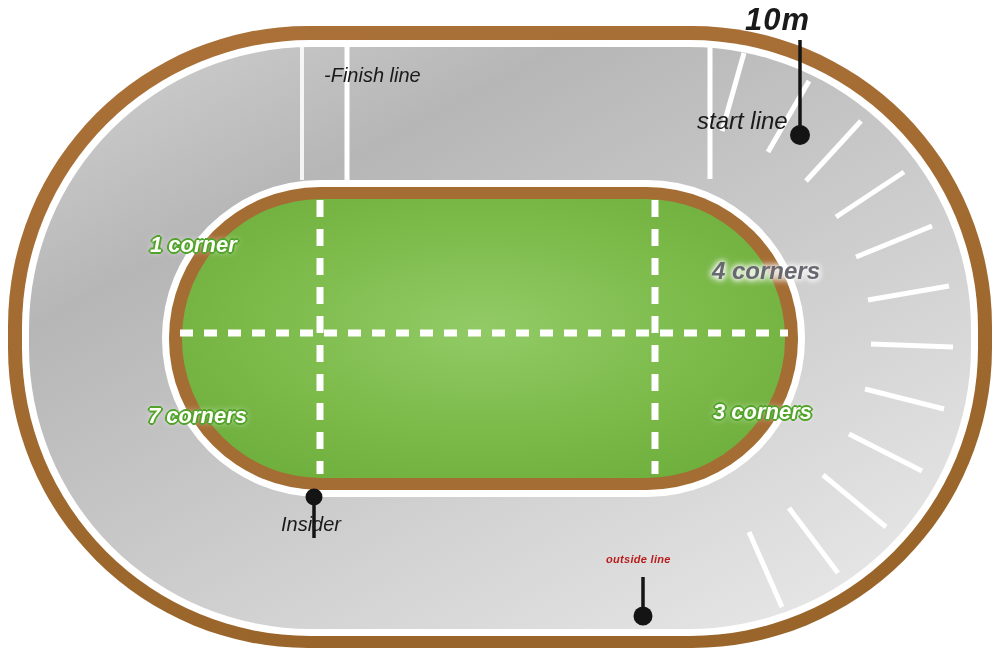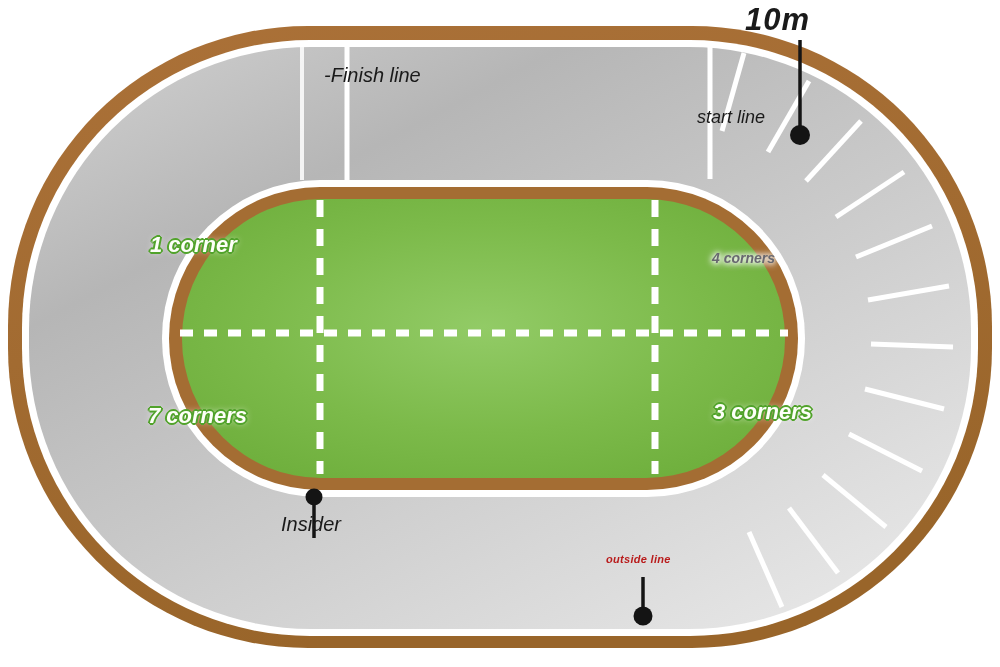--- a/index.html
+++ b/index.html
@@ -23,21 +23,21 @@
 
   
   .lbl{
     position:absolute;
     white-space:nowrap;
     color:var(--label-black,#1a1a1a);
     font-family:"Liberation Sans",sans-serif;
     line-height:1.1;
   }
   .ten-m{left:745px;top:3px;font-size:31px;font-weight:bold;letter-spacing:1px;}
-  .start{left:697px;top:108px;font-size:18px;font-weight:500;}
+  .start{left:697px;top:108px;font-size:24px;font-weight:500;}
   .finish{left:324px;top:64px;font-size:20px;font-weight:500;}
   .insider{left:281px;top:513px;font-size:20px;font-weight:500;}
   .outside{left:606px;top:553px;font-size:11px;font-weight:600;color:#b91c1c;letter-spacing:.3px;}
 
   .corner{
     font-size:22px;font-weight:bold;
     color:var(--corner-label-fill,#fdfff8);
     text-shadow:
       -2px 0 0 var(--corner-label-stroke,#51a32b),
        2px 0 0 var(--corner-label-stroke,#51a32b),
@@ -46,22 +46,22 @@
       -1px -1px 0 var(--corner-label-stroke,#51a32b),
        1px -1px 0 var(--corner-label-stroke,#51a32b),
       -1px 1px 0 var(--corner-label-stroke,#51a32b),
        1px 1px 0 var(--corner-label-stroke,#51a32b),
        0 0 7px rgba(255,255,255,0.9);
   }
   .c1{left:150px;top:233px;text-align:center;}
   .c2{left:148px;top:404px;}
   .c3{left:713px;top:400px;}
   .c4{
-    left:712px;top:251px;
-    font-size:14px;font-weight:600;
+    left:712px;top:258px;
+    font-size:24px;font-weight:600;
     color:var(--corner4-label-gray,#686870);
     text-shadow:0 0 5px #ffffff,0 0 9px #ffffff,0 1px 7px #ffffff;
   }
 </style>
 </head>
 <body>
 
 <div class="stage">
 
   <svg width="1000" height="667" viewBox="0 0 1000 667">

